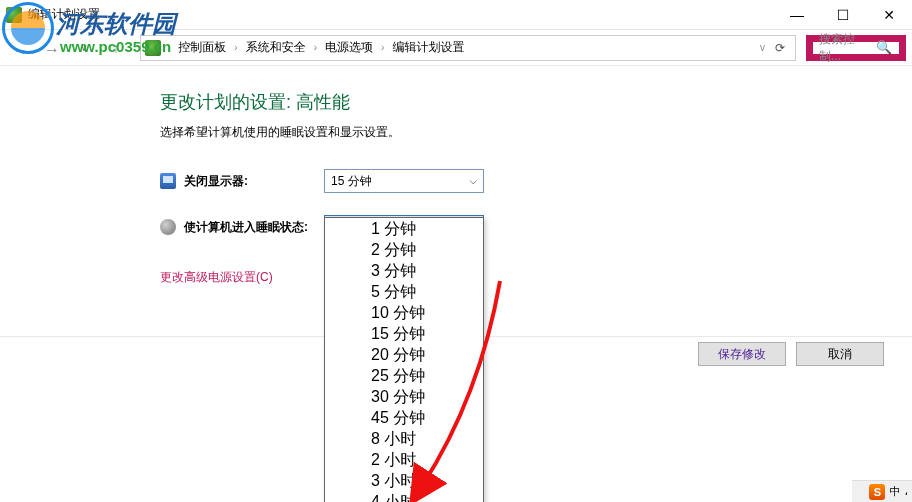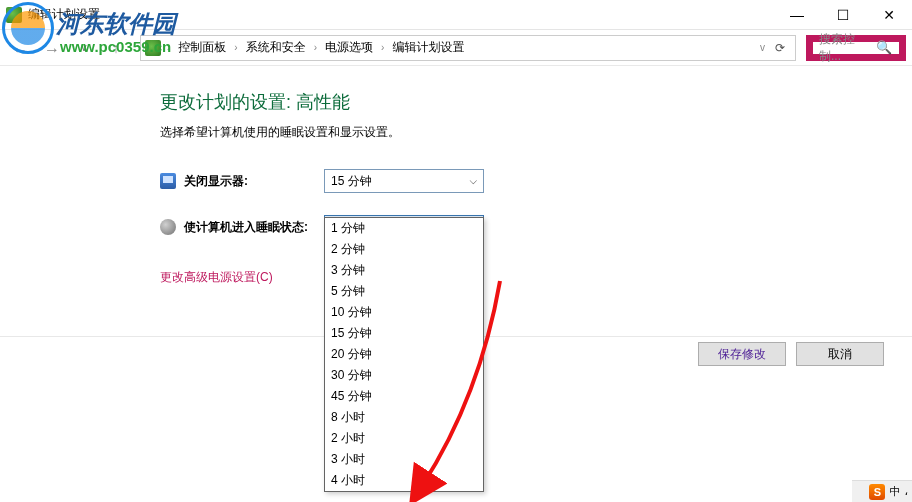--- a/index.html
+++ b/index.html
@@ -153,22 +153,23 @@
     left: 324px;
     top: 217px;
     width: 160px;
     border: 1px solid #646464;
     background: #fff;
     box-shadow: 2px 2px 5px rgba(0,0,0,0.2);
     z-index: 10;
   }
   .dropdown-item {
     padding: 2px 6px;
-    font-size: 12px;
+    font-size: 16px;
     line-height: 17px;
+    margin-left: 40px;
   }
 
   .btn-row {
     position: absolute;
     right: 28px;
     top: 342px;
     display: flex;
     gap: 10px;
   }
   .btn {
@@ -324,20 +325,21 @@
 </div>
 
 <div class="dropdown" id="dropdown">
     <div class="dropdown-item">1 分钟</div>
     <div class="dropdown-item">2 分钟</div>
     <div class="dropdown-item">3 分钟</div>
     <div class="dropdown-item">5 分钟</div>
     <div class="dropdown-item">10 分钟</div>
     <div class="dropdown-item">15 分钟</div>
     <div class="dropdown-item">20 分钟</div>
+    <div class="dropdown-item">25 分钟</div>
     <div class="dropdown-item">30 分钟</div>
     <div class="dropdown-item">45 分钟</div>
     <div class="dropdown-item">8 小时</div>
     <div class="dropdown-item">2 小时</div>
     <div class="dropdown-item">3 小时</div>
     <div class="dropdown-item">4 小时</div>
   </div>
 
 <svg class="arrow-annot" width="120" height="230">
   <defs>

